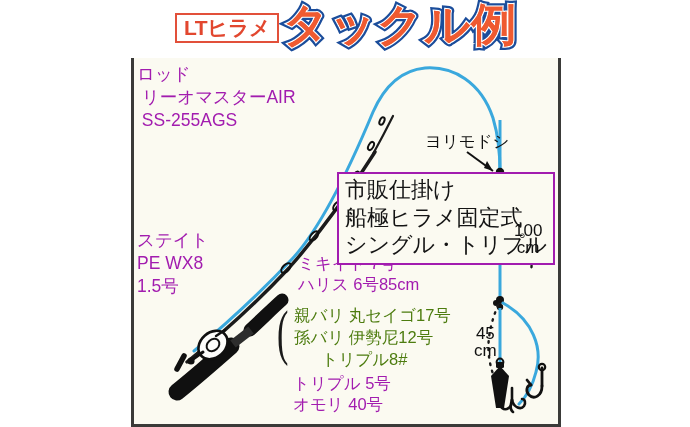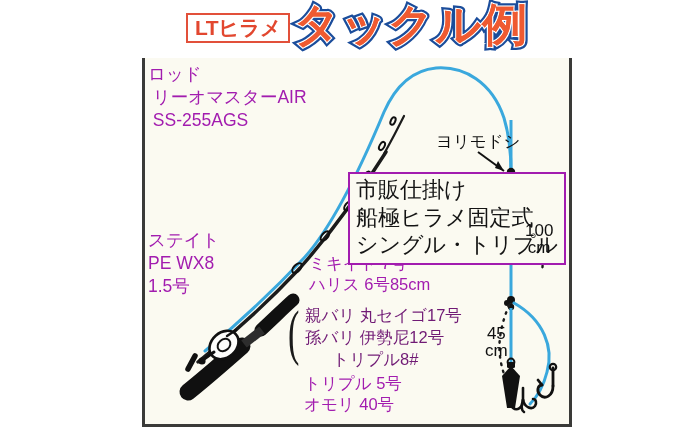--- a/index.html
+++ b/index.html
@@ -7,21 +7,21 @@
     background: #ffffff;
   }
   body {
     width: 690px; height: 427px;
     font-family: "Liberation Sans", "DejaVu Sans", sans-serif;
     overflow: hidden;
     position: relative;
   }
   #root {
     position: absolute;
-    left: 12px; top: 0;
+    left: 1px; top: 0;
     width: 574px; height: 427px;
     background: #ffffff;
   }
 
   
   .panel {
     position: absolute;
     left: 130px; top: 0px;
     width: 430px; height: 427px;
     background: #fbfaf1;
@@ -140,21 +140,21 @@
     color: #1a1a1a;
     font-family: "Liberation Serif", "DejaVu Serif", serif;
     transform: scaleX(0.55);
     transform-origin: left top;
   }
   .hook-lines {
     position: absolute;
     left: 17px; top: 0px;
     font-size: 16.5px;
     line-height: 1.33;
-    color: #701a75;
+    color: #4d7c0f;
     white-space: pre;
   }
 
   
   .meas {
     position: absolute;
     font-size: 17px;
     line-height: 1.02;
     color: #111111;
     text-align: center;

